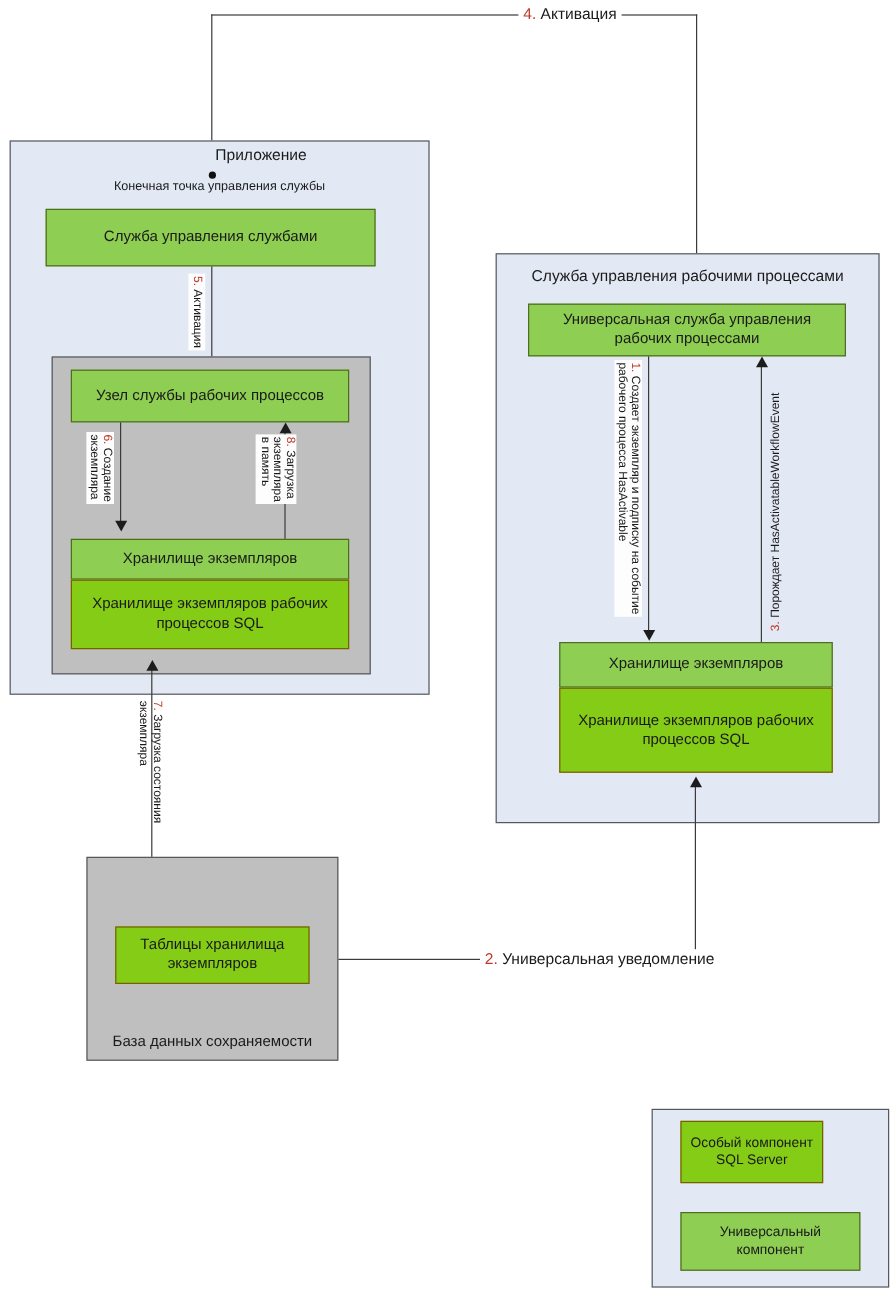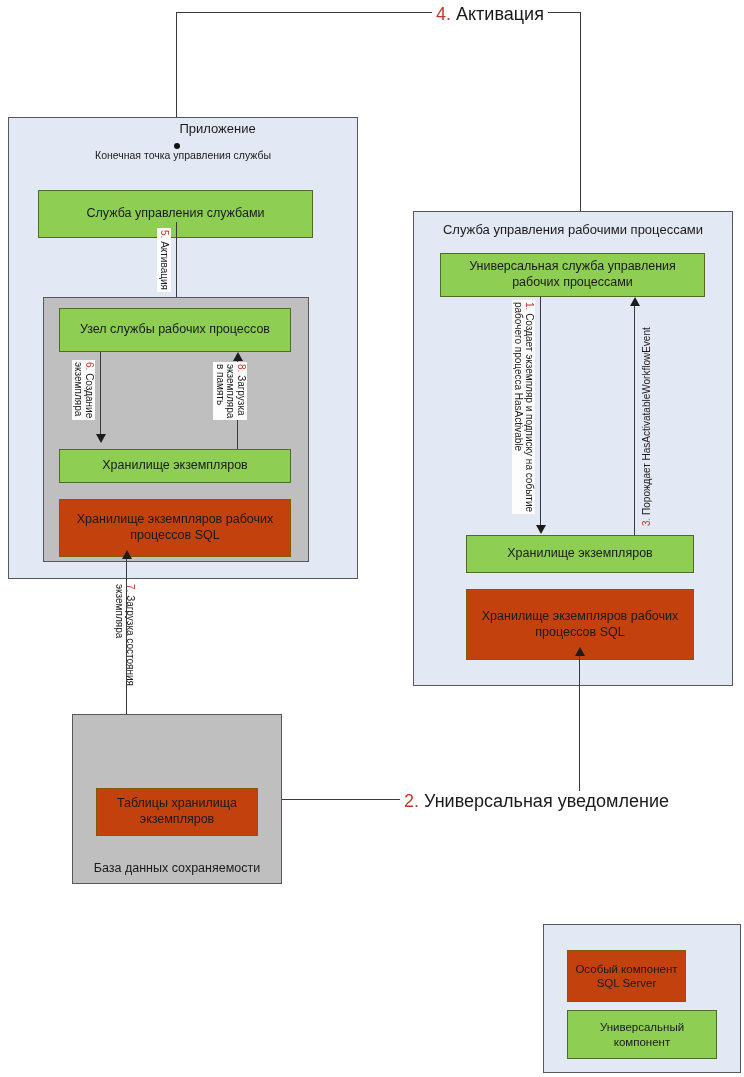--- a/index.html
+++ b/index.html
@@ -39,21 +39,21 @@
     display: flex;
     align-items: center;
     justify-content: center;
     text-align: center;
     color: #1a1a1a;
     font-size: 12.5px;
     line-height: 1.25;
     padding: 2px 6px;
   }
   .green { background: #8ece52; border-color: #4f6b25; }
-  .orange { background: #c2410c; border-color: #7a5d06; margin-top: 16px; }
+  .orange { background: #84cc16; border-color: #7a5d06; }
 
   .panel-title {
     position: absolute;
     font-size: 13px;
     color: #1a1a1a;
     text-align: center;
     white-space: nowrap;
   }
   .small-caption {
     position: absolute;
@@ -104,21 +104,21 @@
     transform: rotate(90deg);
     transform-origin: left top;
   }
   .rot-ccw {  
     transform: rotate(-90deg);
     transform-origin: left top;
   }
   .hlabel {
     position: absolute;
     background: #ffffff;
-    font-size: 18px;
+    font-size: 13px;
     color: #1a1a1a;
     white-space: nowrap;
     padding: 0 4px;
   }
   .hlabel .num { color: #c0392b; }
   .stack { display: block; }
 </style>
 </head>
 <body>
 
@@ -132,21 +132,21 @@
        <span>Активация</span></div>
 
   <div class="panel" style="left:8px; top:117px; width:350px; height:462px;"></div>
 
   <div class="panel-title" style="left:8px; top:121px; width:419px;">Приложение</div>
 
   <div class="dot" style="left:174px; top:143px;"></div>
 
   <div class="small-caption" style="left:8px; top:149px; width:350px;">Конечная точка управления службы</div>
 
-  <div class="node green" style="left:38px; top:190px; width:275px; height:48px;">Служба управления службами</div>
+  <div class="node green" style="left:38px; top:174px; width:275px; height:48px;">Служба управления службами</div>
 
   <div class="line-v" style="left:176px; top:222px; height:86px;"></div>
   <div class="arrow-down" style="left:172px; top:302px;"></div>
   <div class="elabel rot-cw" style="left:171px; top:228px;"><span class="num">5.</span>
        <span>Активация</span></div>
 
   <div class="graybox" style="left:43px; top:297px; width:266px; height:265px;"></div>
 
   <div class="node green" style="left:59px; top:308px; width:232px; height:44px;">Узел службы рабочих процессов</div>
 

